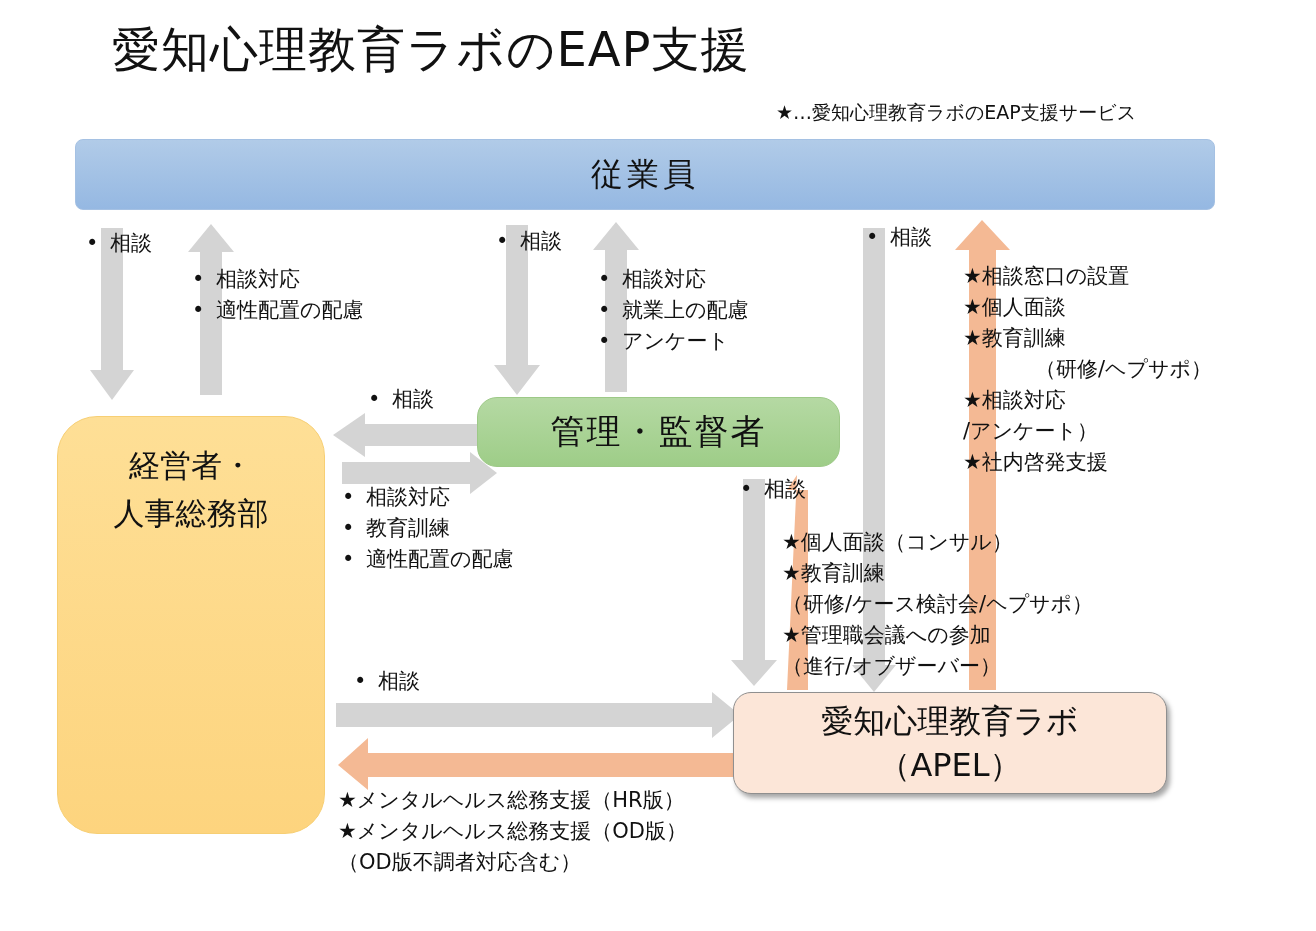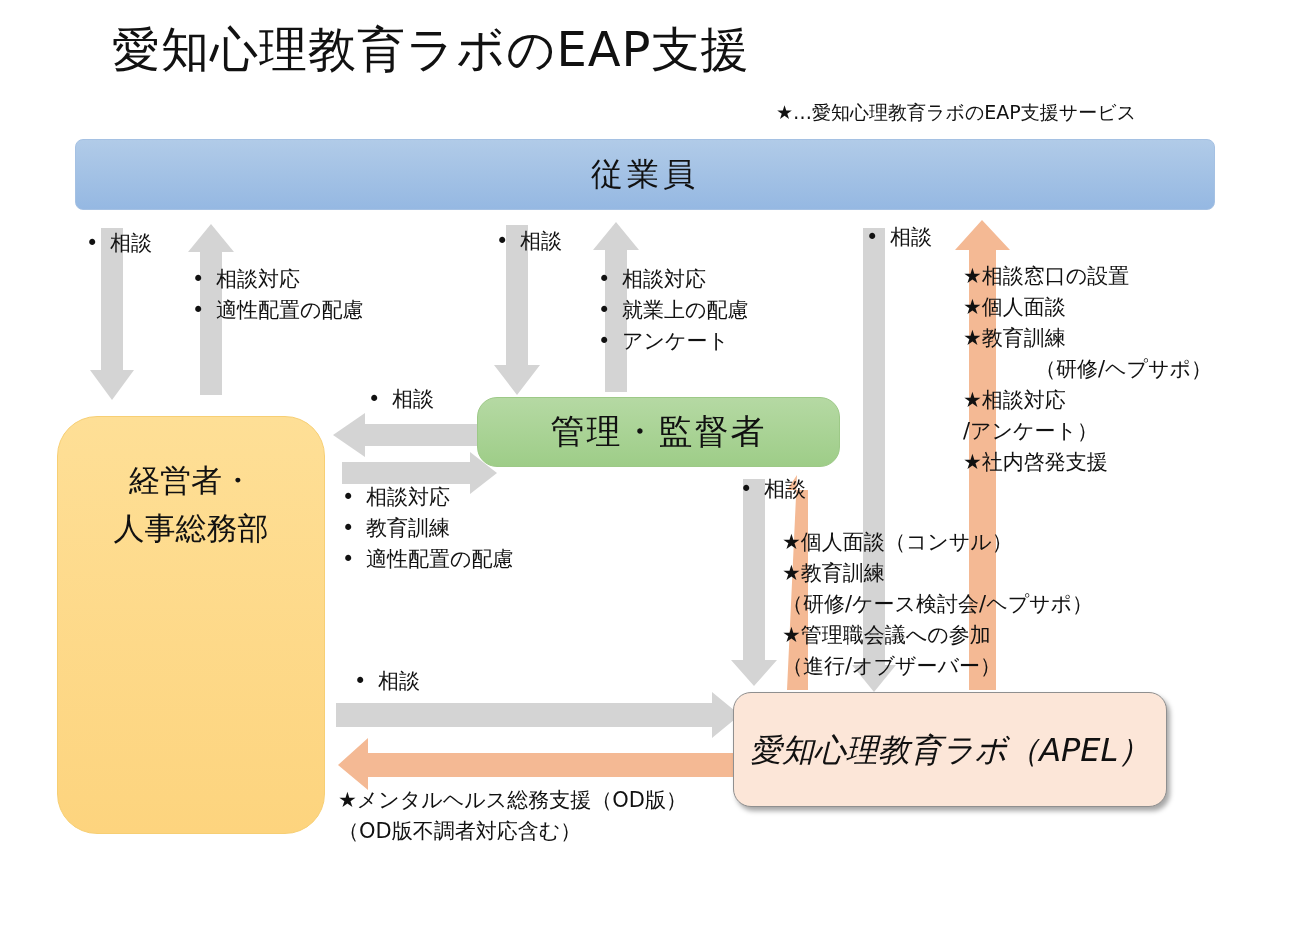--- a/index.html
+++ b/index.html
@@ -11,25 +11,25 @@
   .legend { left: 776px; top: 100px; font-size: 19px; white-space: nowrap; }
   .box { display: flex; align-items: center; justify-content: center; text-align: center; box-sizing: border-box; }
   .employee { left: 75px; top: 139px; width: 1140px; height: 71px; border-radius: 8px;
               background: linear-gradient(#b1cbe8, #95b8e2); border: 1px solid #a5c1e3;
               font-size: 32px; letter-spacing: 4px; }
   .manager { left: 477px; top: 397px; width: 363px; height: 70px; border-radius: 20px;
              background: linear-gradient(#b5d9a3, #9ecd88); border: 1px solid #9dc987;
              font-size: 34px; letter-spacing: 2px; }
   .hr { left: 57px; top: 416px; width: 268px; height: 418px; border-radius: 40px;
         background: linear-gradient(#fedf96, #fdd47e); border: 1px solid #f7cf74;
-        align-items: flex-start; padding-top: 39px; font-size: 31px; line-height: 48px; }
-  .apel { left: 733px; top: 692px; width: 434px; height: 115px; border-radius: 18px;
+        align-items: flex-start; padding-top: 24px; font-size: 31px; line-height: 48px; }
+  .apel { left: 733px; top: 692px; width: 434px; height: 102px; border-radius: 18px;
           background: #fce6d8; border: 1.5px solid #8f8f8f;
           box-shadow: 3px 4px 5px rgba(0,0,0,0.35);
-          flex-direction: row; font-size: 32px; line-height: 44px; font-style: italic; }
+          flex-direction: column; font-size: 32px; line-height: 44px; }
   .txt { font-size: 21px; line-height: 31px; white-space: nowrap; }
   .bl { display: flex; }
   .bl .dot { width: 24px; display: inline-block; }
 </style>
 </head>
 <body>
 
 <svg id="arrows" viewBox="0 0 1316 931">
 
   <polygon fill="#d4d4d4" points="101,228 123,228 123,370 134,370 112,400 90,370 101,370"></polygon>
@@ -175,15 +175,16 @@
 </div>
 
 <div class="abs txt" style="left:354px; top:666px;">
   <div class="bl">
       <span class="dot">•</span>
       <span>相談</span>
     </div>
 </div>
 
 <div class="abs txt" style="left:338px; top:785px;">
+  <div>★メンタルヘルス総務支援（HR版）</div>
   <div>★メンタルヘルス総務支援（OD版）</div>
   <div>（OD版不調者対応含む）</div>
 </div>
 
 </body></html>

